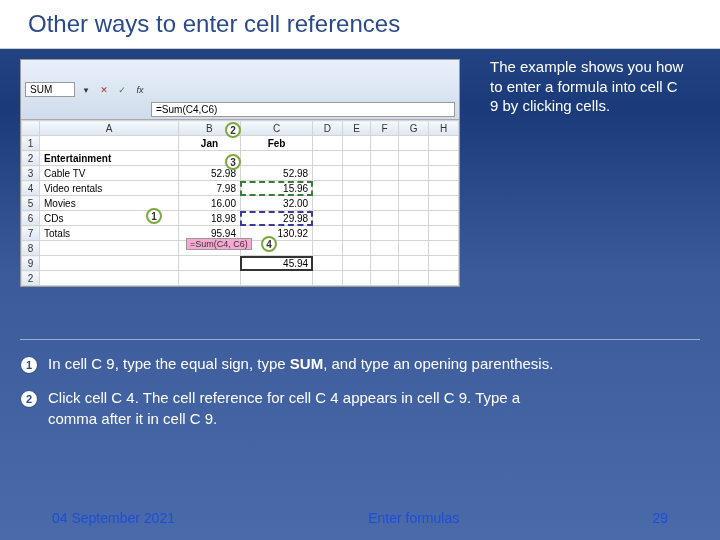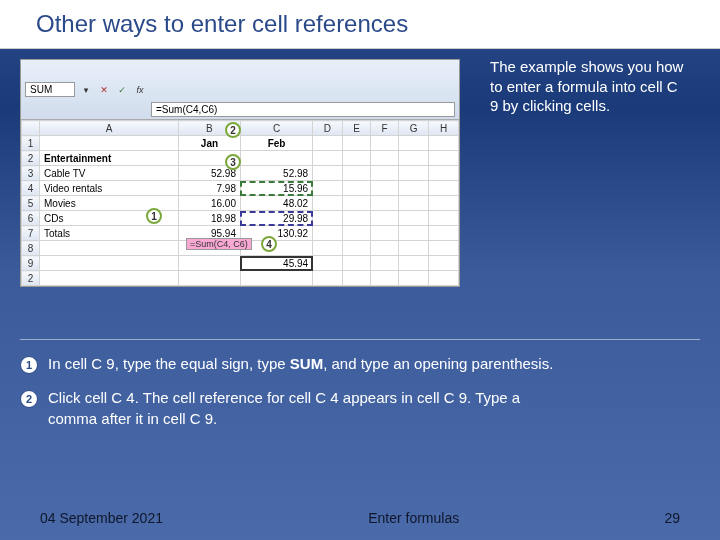--- a/index.html
+++ b/index.html
@@ -6,21 +6,21 @@
   body {
     width: 720px;
     height: 540px;
     font-family: Arial, sans-serif;
     background: linear-gradient(to bottom, #2a4a8a 0%, #1a3a7a 20%, #3a5a9a 50%, #4a6aaa 100%);
     position: relative;
     overflow: hidden;
   }
   .title-bar {
     background: #fff;
-    padding: 10px 36px;
+    padding: 10px 28px;
     border-bottom: 1px solid #ccc;
   }
   .title-bar h1 {
     color: #2a4a8a;
     font-size: 24px;
     font-weight: normal;
   }
   .content {
     position: relative;
     padding: 10px 20px 0 20px;
@@ -151,22 +151,22 @@
     border: 1px solid #2a4a8a;
     margin-top: 2px;
   }
   .footer {
     position: absolute;
     bottom: 14px;
     left: 0;
     right: 0;
     display: flex;
     justify-content: space-between;
-    padding: 0 40px;
-    color: #0f172a;
+    padding: 0 52px;
+    color: #1d4ed8;
     font-size: 14px;
   }
   .tooltip {
     position: absolute;
     background: #f9a8d4;
     border: 1px solid #999;
     padding: 0 3px;
     font-size: 9px;
     color: #333;
     white-space: nowrap;
@@ -244,21 +244,21 @@
             <td></td>
             <td></td>
             <td></td>
             <td></td>
             <td></td>
           </tr>
       <tr>
             <th class="rowhdr">5</th>
             <td>Movies</td>
             <td class="num">16.00</td>
-            <td class="num">48.02</td>
+            <td class="num">32.00</td>
             <td></td>
             <td></td>
             <td></td>
             <td></td>
             <td></td>
           </tr>
       <tr>
             <th class="rowhdr">6</th>
             <td>CDs</td>
             <td class="num">18.98</td>

